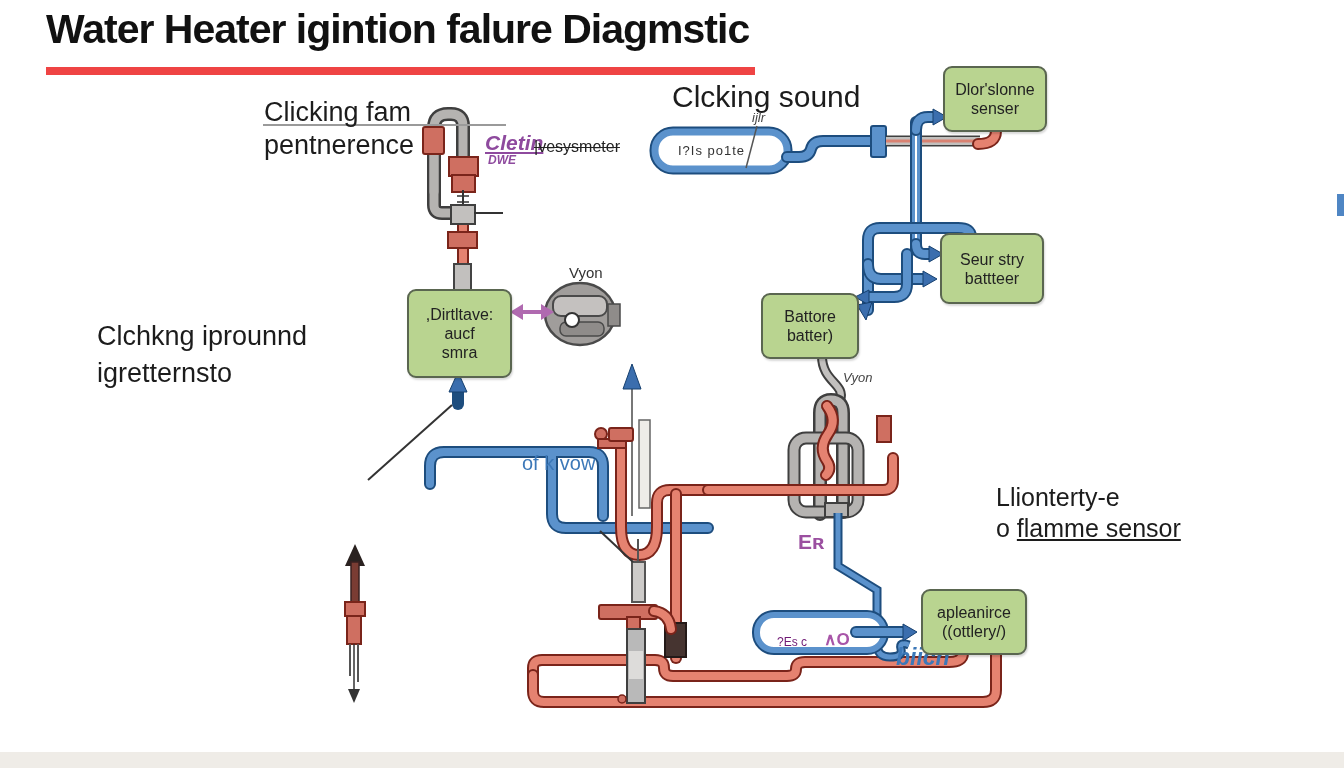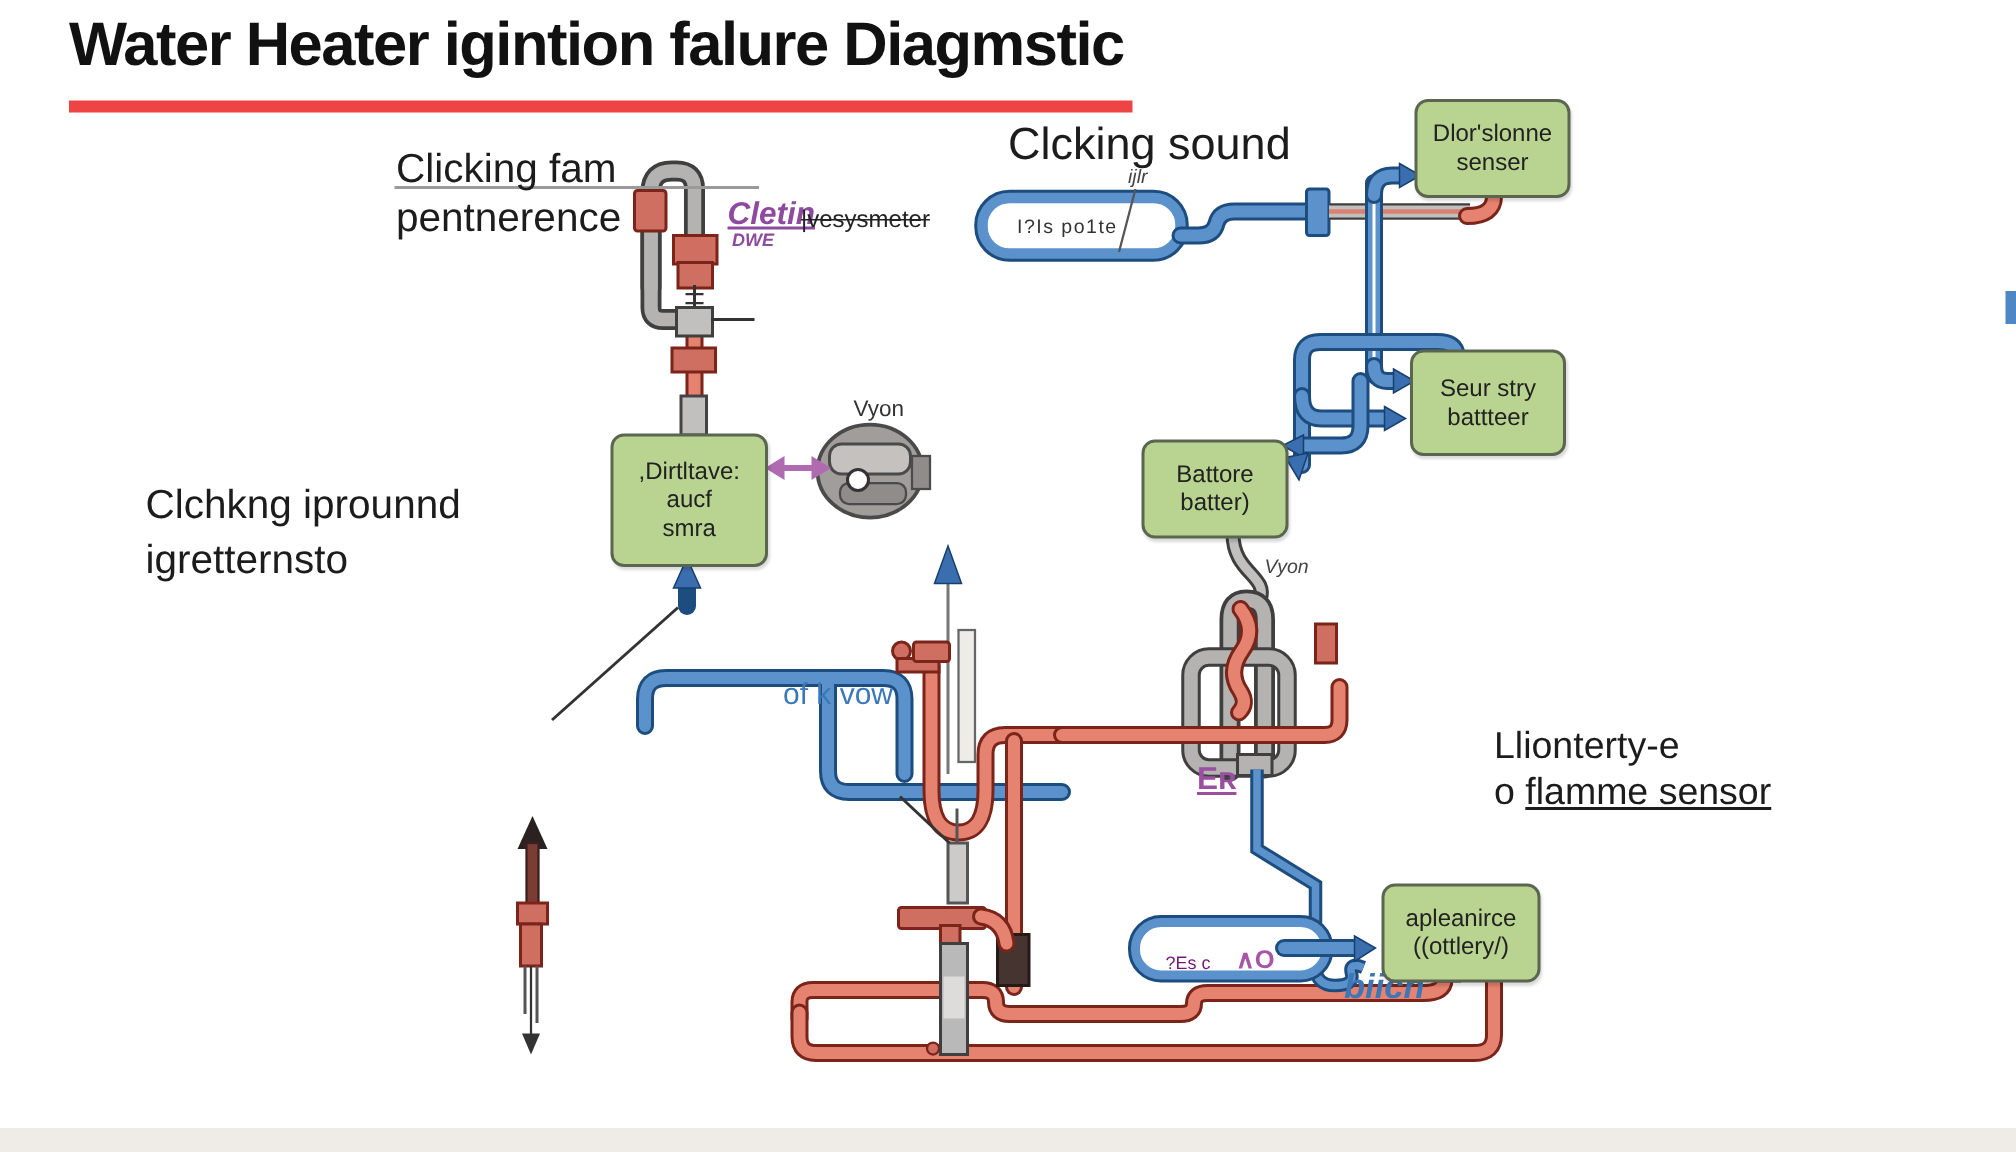--- a/index.html
+++ b/index.html
@@ -232,21 +232,21 @@
 <div class="abs" style="left:678px;top:143px;font-size:13px;letter-spacing:1px;color:#333;">I?Is po1te</div>
 
 <div class="abs" style="left:569px;top:264px;font-size:15px;color:#333;">Vyon</div>
 
 <div class="abs lbl-big" style="left:97px;top:318px;line-height:37px;">
   <div>Clchkng iprounnd</div>
   <div>igretternsto</div>
 </div>
 
 <div class="abs blue-hand" style="left:522px;top:452px;">of k vow</div>
-<div class="abs purple-er" style="left:798px;top:508px;text-decoration:underline;">Eʀ</div>
+<div class="abs purple-er" style="left:798px;top:530px;">Eʀ</div>
 <div class="abs tiny" style="left:843px;top:370px;font-style:italic;">Vyon</div>
 
 <div class="abs lbl-med" style="left:996px;top:462px;margin-top:20px;">
   <div>Llionterty-e</div>
   <div><span>o </span><span class="underl">flamme sensor</span></div>
 </div>
 
 <div class="abs blue-ital" style="left:896px;top:644px;">biich</div>
 <div class="abs" style="left:777px;top:635px;font-size:12px;color:#701a75;">?Es c</div>
 <div class="abs" style="left:824px;top:629px;font-size:17px;color:#a855a8;font-weight:bold;">∧O</div>

